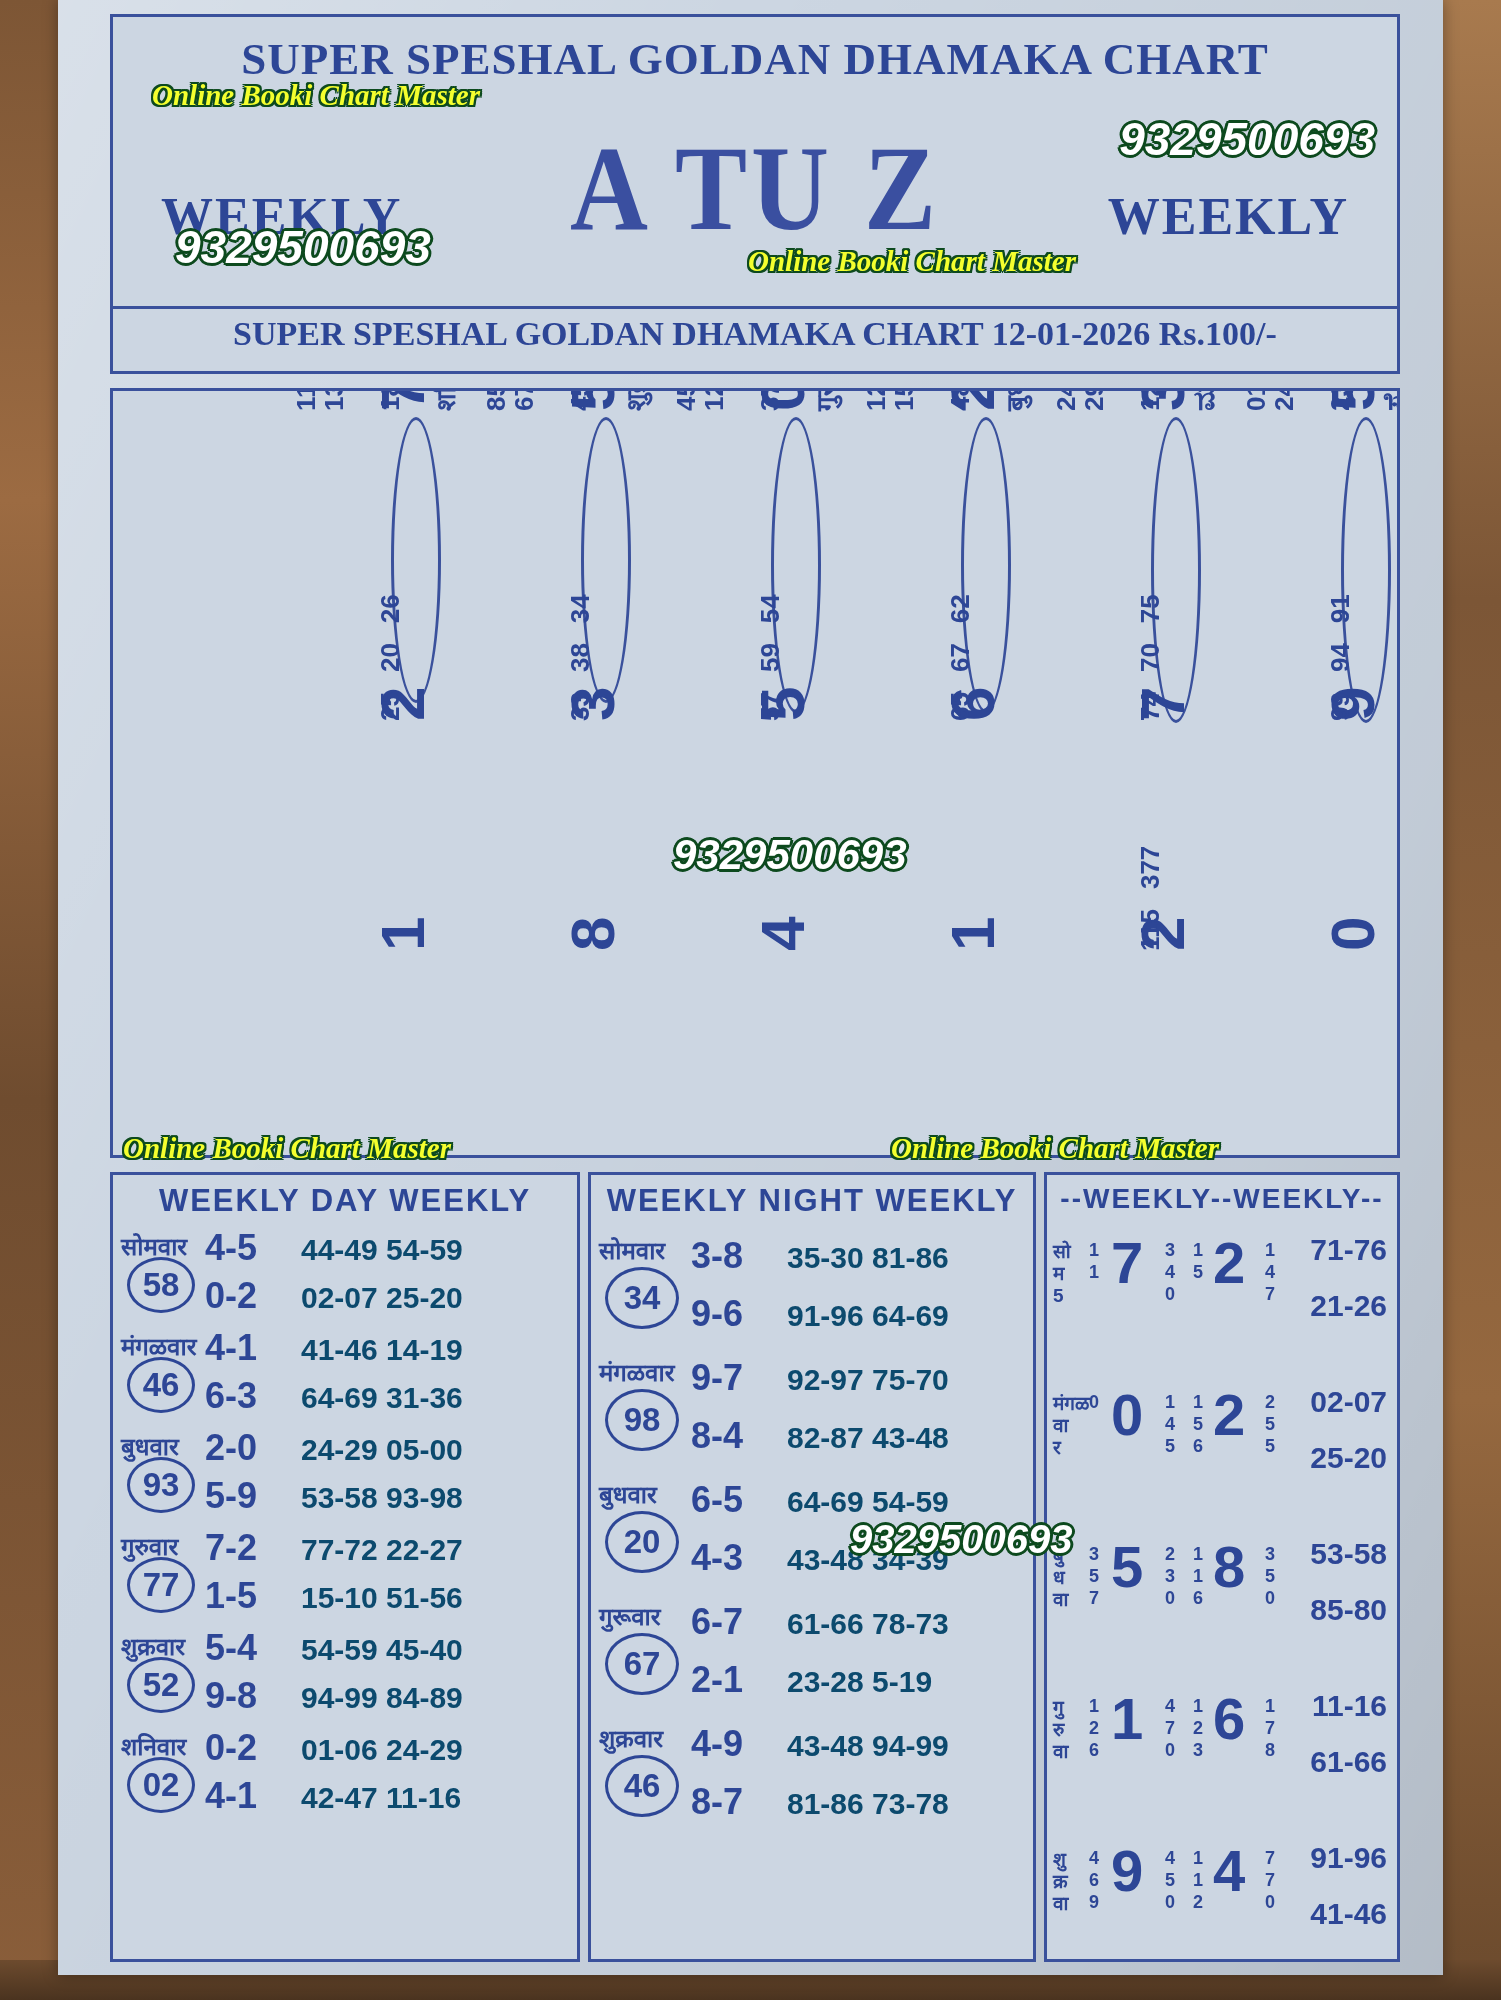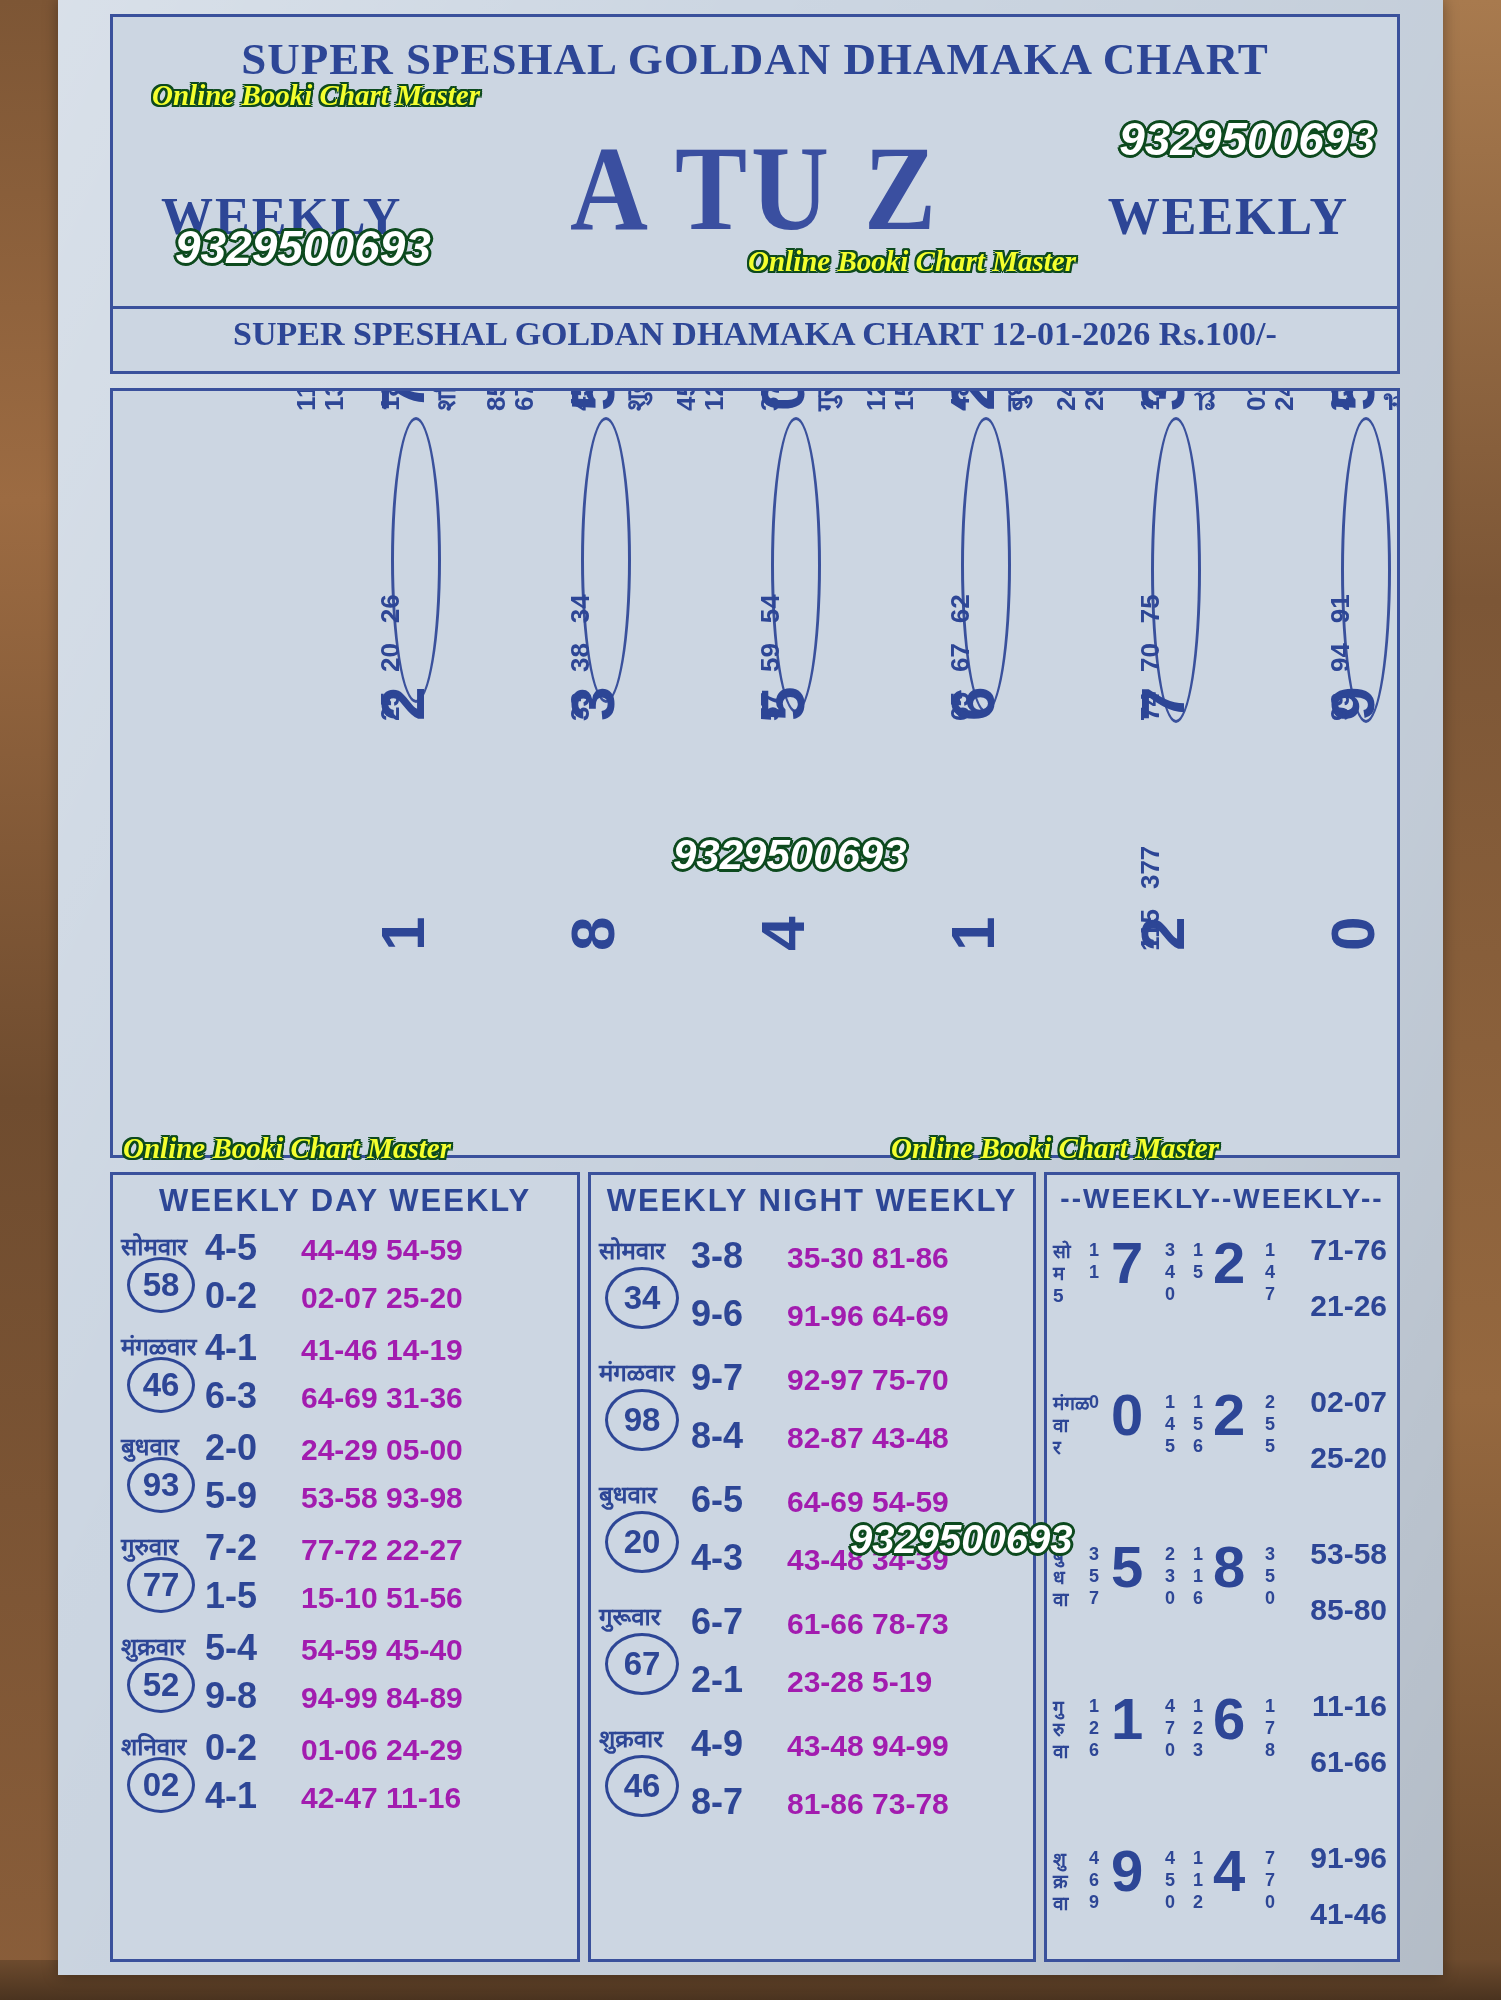--- a/index.html
+++ b/index.html
@@ -84,21 +84,21 @@
   .p-head{position:absolute;left:0;right:0;top:8px;text-align:center;
     font-size:31px;font-weight:bold;color:#2d4696;letter-spacing:2px;font-family:"Liberation Sans",sans-serif;}
   .p-rows{position:absolute;left:0;right:0;top:52px;bottom:0;}
   .drow{position:relative;height:100px;}
   .dlabel{position:absolute;left:8px;top:2px;font-size:24px;font-weight:bold;color:#2d4696;font-family:"Liberation Sans",sans-serif;}
   .circle{position:absolute;left:14px;top:30px;width:62px;height:50px;border:3px solid #2d4696;border-radius:50%;
     display:flex;align-items:center;justify-content:center;font-size:33px;font-weight:bold;color:#2d4696;font-family:"Liberation Sans",sans-serif;}
   .pair{position:absolute;font-size:36px;font-weight:bold;color:#2d4696;font-family:"Liberation Sans",sans-serif;}
   .pa{left:92px;top:0px;}
   .pb{left:92px;top:48px;}
-  .rng{position:absolute;font-size:30px;font-weight:bold;color:#a21caf;font-family:"Liberation Sans",sans-serif;}
+  .rng{position:absolute;font-size:30px;font-weight:bold;color:#0c4a6e;font-family:"Liberation Sans",sans-serif;}
   .ra{left:188px;top:6px;}
   .rb{left:188px;top:54px;}
 
   
   .p3row{position:relative;height:152px;}
   .p3dev{position:absolute;left:6px;top:14px;font-size:19px;font-weight:bold;color:#2d4696;
      line-height:22px;font-family:"Liberation Sans",sans-serif;}
   .p3col{position:absolute;font-size:18px;font-weight:bold;color:#2d4696;line-height:22px;
      font-family:"Liberation Sans",sans-serif;}
   .p3big{position:absolute;font-size:58px;font-weight:bold;color:#2d4696;font-family:"Liberation Sans",sans-serif;}

